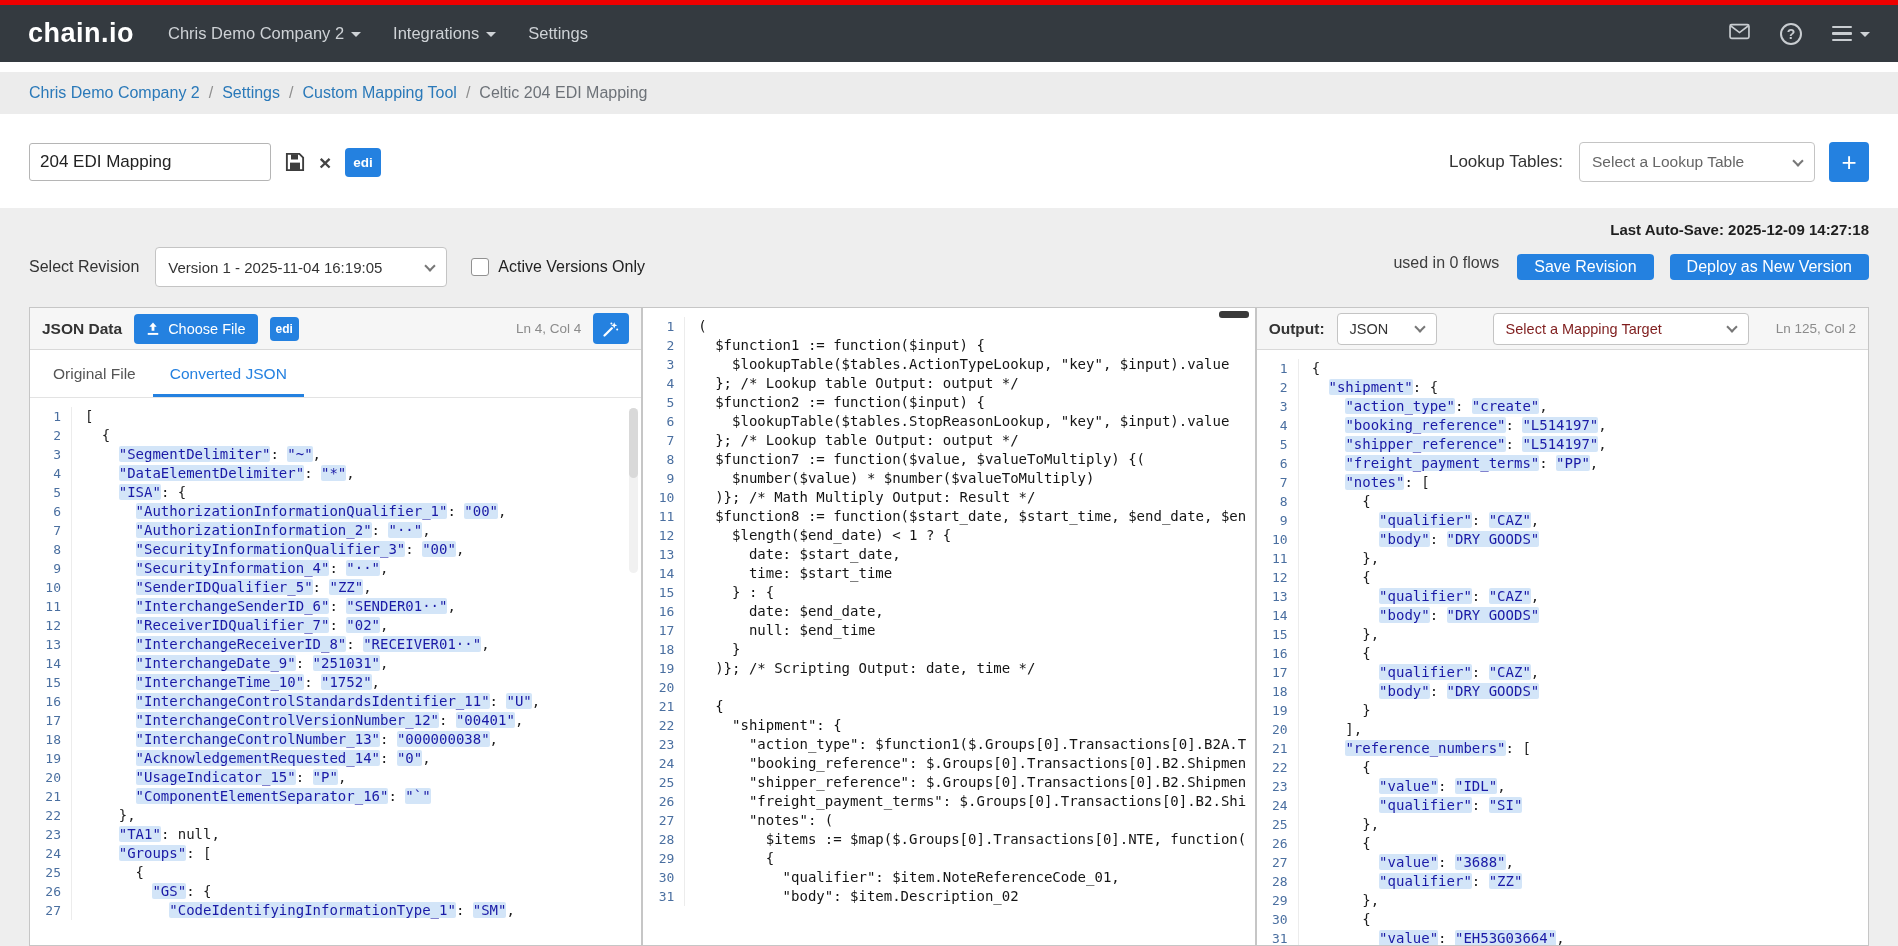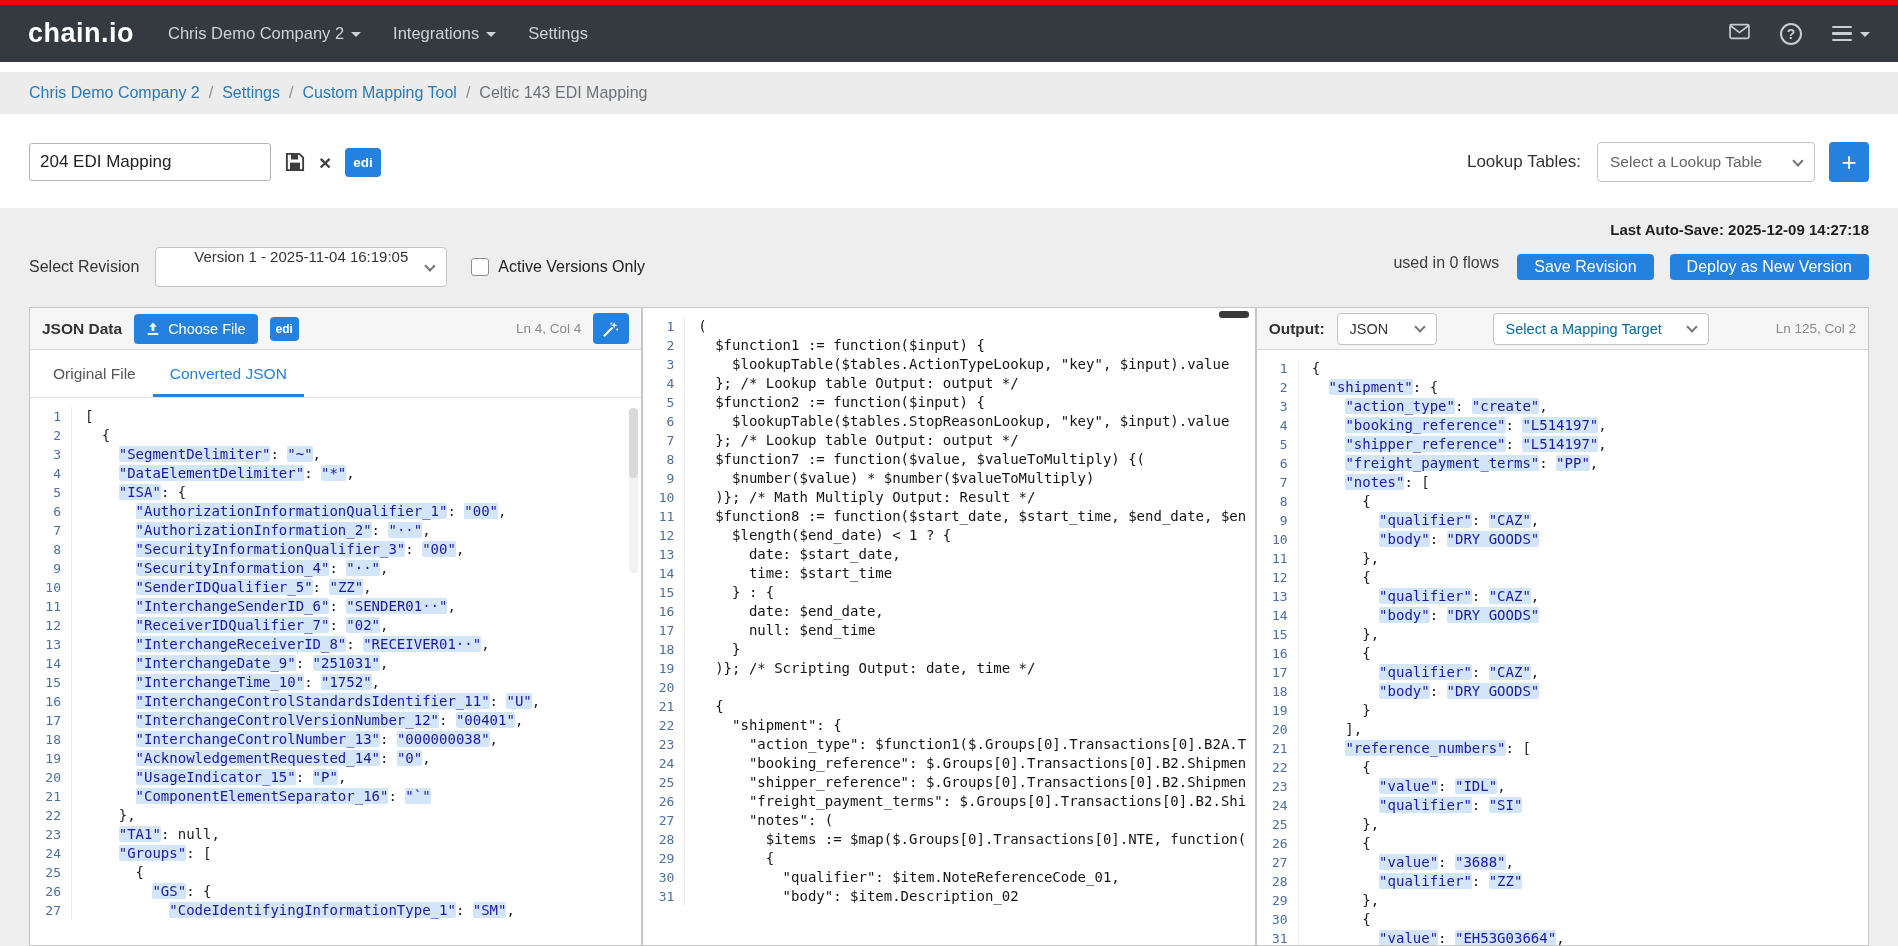--- a/index.html
+++ b/index.html
@@ -38,31 +38,31 @@
   .icon-btn { margin-left:14px; display:flex; align-items:center; cursor:pointer; }
   .x-glyph { font-size:21px; color:#444; font-weight:bold; line-height:1; }
   .badge { background:#2481e0; color:#fff; border-radius:4px; font-weight:bold; }
   .badge-lg { margin-left:14px; font-size:13.5px; padding:7px 8px; }
   .lookup-group { margin-left:auto; display:flex; align-items:center; }
   .field-label { font-size:17px; color:#333; margin-right:16px; }
   .select { display:flex; align-items:center; background:#fff; border:1px solid #c4c4c4; border-radius:4px;
             padding:0 12px; color:#555; cursor:pointer; }
   .select .chev { width:8px; height:8px; border-right:2px solid #777; border-bottom:2px solid #777;
                   transform:rotate(45deg); margin-left:auto; margin-top:-3px; flex:none; }
-  .select-lookup { width:218px; height:40px; font-size:15.5px; color:#666; }
+  .select-lookup { width:236px; height:40px; font-size:15.5px; color:#666; }
   .add-btn { margin-left:14px; width:40px; height:40px; background:#2481e0; border:none; border-radius:4px;
              color:#fff; font-size:26px; line-height:1; cursor:pointer; font-family:inherit; }
 
   
   .gray-section { margin-top:26px; background:#eeeeee; flex:1; min-height:0;
                   padding:0 29px; display:flex; flex-direction:column; }
   .autosave { padding-top:13px; text-align:right; font-size:15px; font-weight:bold; color:#1f1f1f; flex:none; }
   .controls-row { margin-top:9px; display:flex; align-items:center; flex:none; }
   .select-revision-label { font-size:16px; margin-right:16px; }
-  .select-version { width:292px; height:40px; font-size:15px; color:#333;flex-direction:column; }
+  .select-version { width:292px; height:40px; font-size:15px; color:#333; }
   .checkbox { width:18px; height:18px; border:1px solid #919191; border-radius:3px; background:#fff;
               margin-left:24px; cursor:pointer; flex:none; }
   .chk-label { font-size:16px; margin-left:9px; color:#222; }
   .ctrl-right { margin-left:auto; display:flex; align-items:flex-start; }
   .used-in { font-size:16px; color:#3d3d3d; margin-right:18px; }
   .btn { background:#2481e0; color:#fff; border:none; border-radius:4px; padding:4px 17px;
          font-size:16px; cursor:pointer; font-family:inherit; }
   .btn + .btn { margin-left:16px; }
 
   
@@ -72,21 +72,21 @@
                   align-items:center; padding:0 12px; gap:12px; flex:none; }
   .panel-title { font-size:15.5px; font-weight:bold; color:#333; white-space:nowrap; }
   .btn-sm { display:flex; align-items:center; gap:8px; background:#2481e0; color:#fff; border:none;
             border-radius:4px; padding:7px 12px; font-size:14.5px; cursor:pointer; font-family:inherit; }
   .badge-sm { font-size:12px; padding:5px 6px; }
   .cursor-pos { color:#8b8b8b; font-size:13.5px; margin-left:auto; white-space:nowrap; }
   .wand-btn { width:36px; height:31px; background:#2481e0; border:none; border-radius:4px;
               display:flex; align-items:center; justify-content:center; cursor:pointer; flex:none; }
   .link { color:#2481e0; font-size:14.5px; text-decoration:none; cursor:pointer; white-space:nowrap; }
   .select-format { width:100px; height:32px; font-size:14.5px; color:#333; }
-  .select-target { width:216px; height:32px; font-size:14.5px; color:#0369a1; margin-left:44px; }
+  .select-target { width:256px; height:32px; font-size:14.5px; color:#7f1d1d; margin-left:44px; }
 
   
   .tabs { display:flex; padding:0 6px; border-bottom:1px solid #e3e3e3; flex:none; }
   .tab { padding:15px 17px 11px; font-size:15.5px; color:#555; border-bottom:3px solid transparent; cursor:pointer; }
   .tab.active { color:#2481e0; border-bottom-color:#2481e0; }
 
   
   .editor { flex:1; min-height:0; overflow:hidden; position:relative; padding-top:9px;
             font-family:"DejaVu Sans Mono",monospace; font-size:14px; line-height:19px; }
   .crow { display:flex; height:19px; white-space:pre; }
@@ -139,21 +139,21 @@
   </div>
 </nav>
 
 <div class="breadcrumb">
   <a>Chris Demo Company 2</a>
   <span class="sep">/</span>
   <a>Settings</a>
   <span class="sep">/</span>
   <a>Custom Mapping Tool</a>
   <span class="sep">/</span>
-  <span class="current">Celtic 143 EDI Mapping</span>
+  <span class="current">Celtic 204 EDI Mapping</span>
 </div>
 
 <div class="title-row">
   <input class="name-input" value="204 EDI Mapping" style="">
   <span class="icon-btn">
     <svg width="20" height="20" viewBox="0 0 16 16">
         <path d="M1.5 1.5h10l3 3v10h-13z" fill="none" stroke="#3d3d3d" stroke-width="1.5"></path>
         <rect x="4" y="8.5" width="8" height="6" fill="#3d3d3d"></rect>
         <rect x="4.8" y="1.8" width="5.6" height="4.2" fill="#3d3d3d"></rect>
       </svg>

